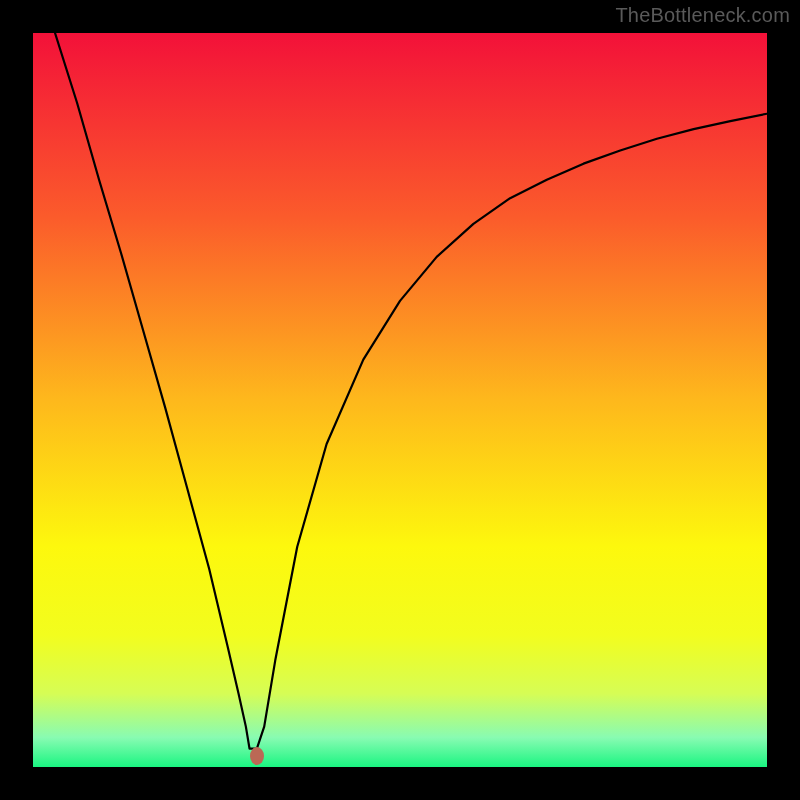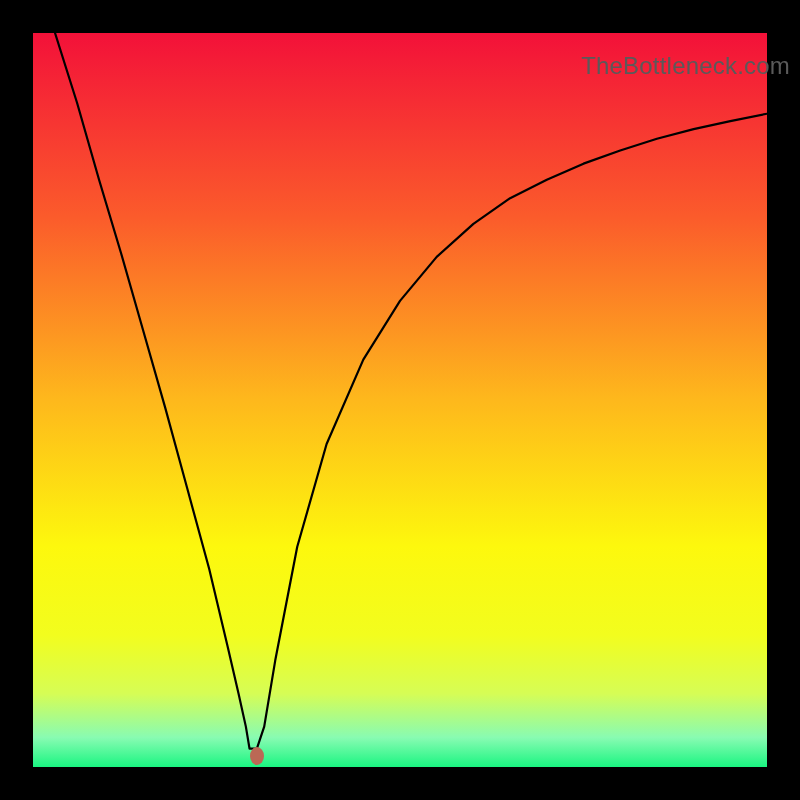--- a/index.html
+++ b/index.html
@@ -14,24 +14,23 @@
     position: relative;
     width: 800px;
     height: 800px;
     background: #000;
   }
   .watermark {
     position: absolute;
     top: 4px;
     right: 10px;
     color: #5a5a5a;
-    font-size: 24px;
+    font-size: 20px;
     letter-spacing: 0.2px;
     z-index: 3;
-    margin-top: 48px;
   }
   .plot-area {
     position: absolute;
     left: 33px;
     top: 33px;
     width: 734px;
     height: 734px;
     overflow: hidden;
     z-index: 1;
   }

